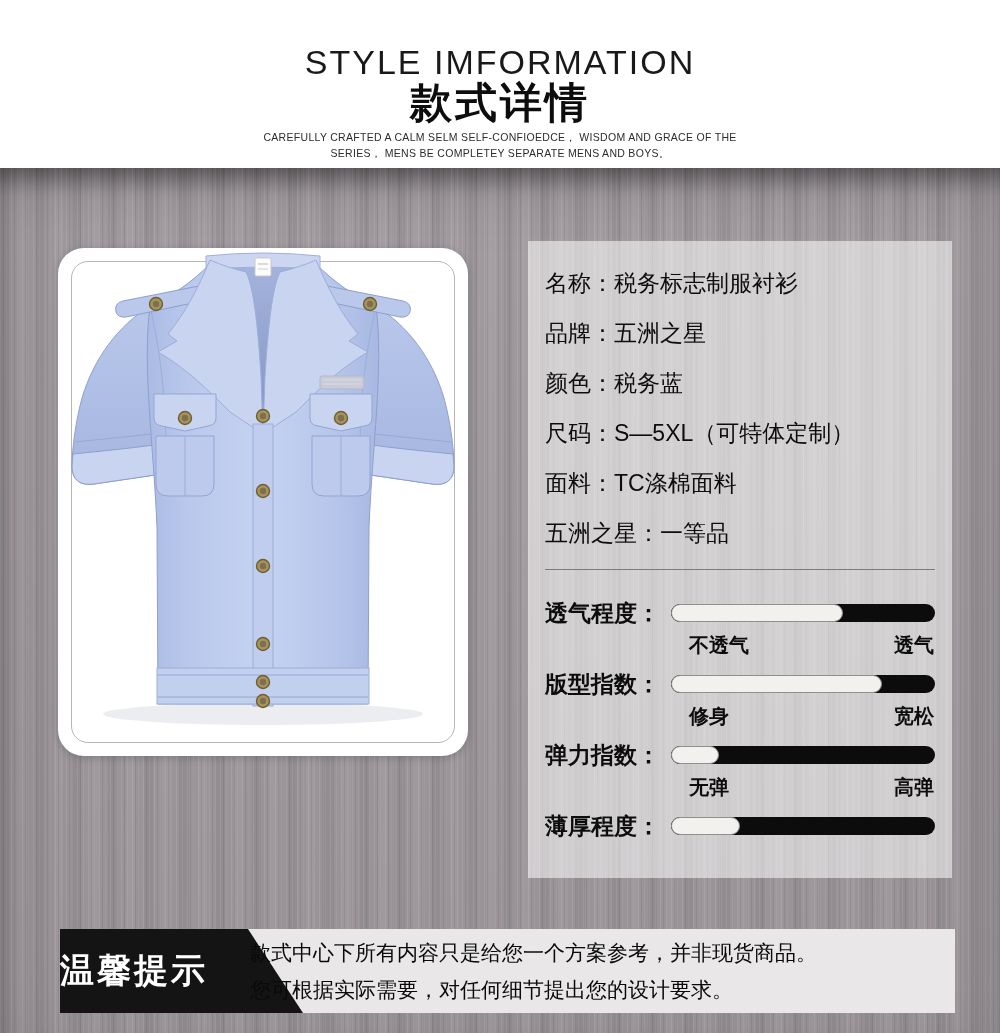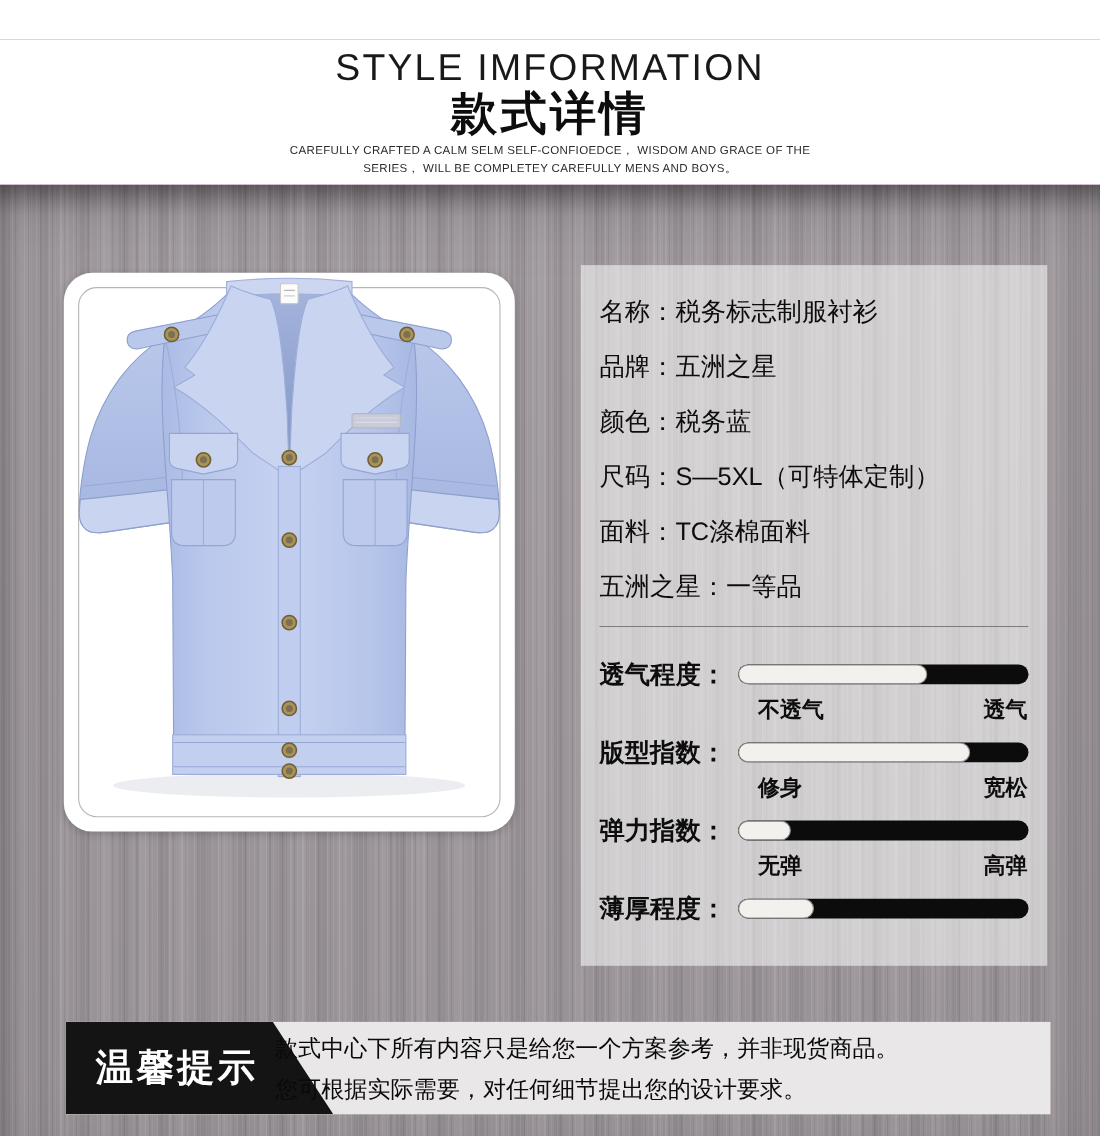--- a/index.html
+++ b/index.html
@@ -43,40 +43,40 @@
   .meter-bar{flex:1;height:18px;background:#0c0c0c;border-radius:10px;position:relative;overflow:hidden;}
   .meter-fill{position:absolute;left:0;top:0;bottom:0;background:#f2f1ee;border:1px solid #8f8f8f;
               border-radius:10px;box-sizing:border-box;}
   .meter-scale{display:flex;justify-content:space-between;margin-left:143px;padding:6px 1px 0 1px;
                font-size:20px;font-weight:700;color:#0d0d0d;height:24px;}
 
   
   .notice{position:absolute;left:60px;top:893px;width:895px;height:84px;background:#e9e7e8;}
   .notice-badge{position:absolute;left:0;top:0;width:243px;height:84px;background:#141414;
                 clip-path:polygon(0 0,188px 0,100% 100%,0 100%);
-                display:flex;align-items:center;padding-left:27px;box-sizing:border-box;
+                display:flex;align-items:center;box-sizing:border-box;
                 color:#fff;font-size:34px;font-weight:700;letter-spacing:3px;white-space:nowrap;}
   .notice-lines{position:absolute;left:190px;right:15px;top:0;height:100%;
                 display:flex;flex-direction:column;justify-content:center;gap:9px;text-align:left;}
   .notice-line{font-size:21px;color:#0a0a0a;white-space:nowrap;}
 </style>
 </head>
 <body>
 
 <div class="page">
 
   <div class="header">
     <div class="title-en">STYLE  IMFORMATION</div>
     <div class="title-cn-row">
       <div class="hline left"></div>
       <div class="title-cn">款式详情</div>
       <div class="hline right"></div>
     </div>
     <div class="subtitle">CAREFULLY CRAFTED A CALM SELM SELF-CONFIOEDCE， WISDOM AND GRACE OF THE</div>
-    <div class="subtitle">SERIES， WILL BE COMPLETEY CAREFULLY MENS AND BOYS。</div>
+    <div class="subtitle">SERIES， MENS BE COMPLETEY SEPARATE MENS AND BOYS。</div>
   </div>
 
   <div class="metal"></div>
 
   <div class="photo-card">
     <div class="inner-border"></div>
     <svg class="shirt-svg" viewBox="0 0 410 508" aria-hidden="true">
       <defs>
         <linearGradient id="gV" x1="0" y1="0" x2="0" y2="1">
           <stop offset="0" stop-color="#a3b3dc"></stop>

